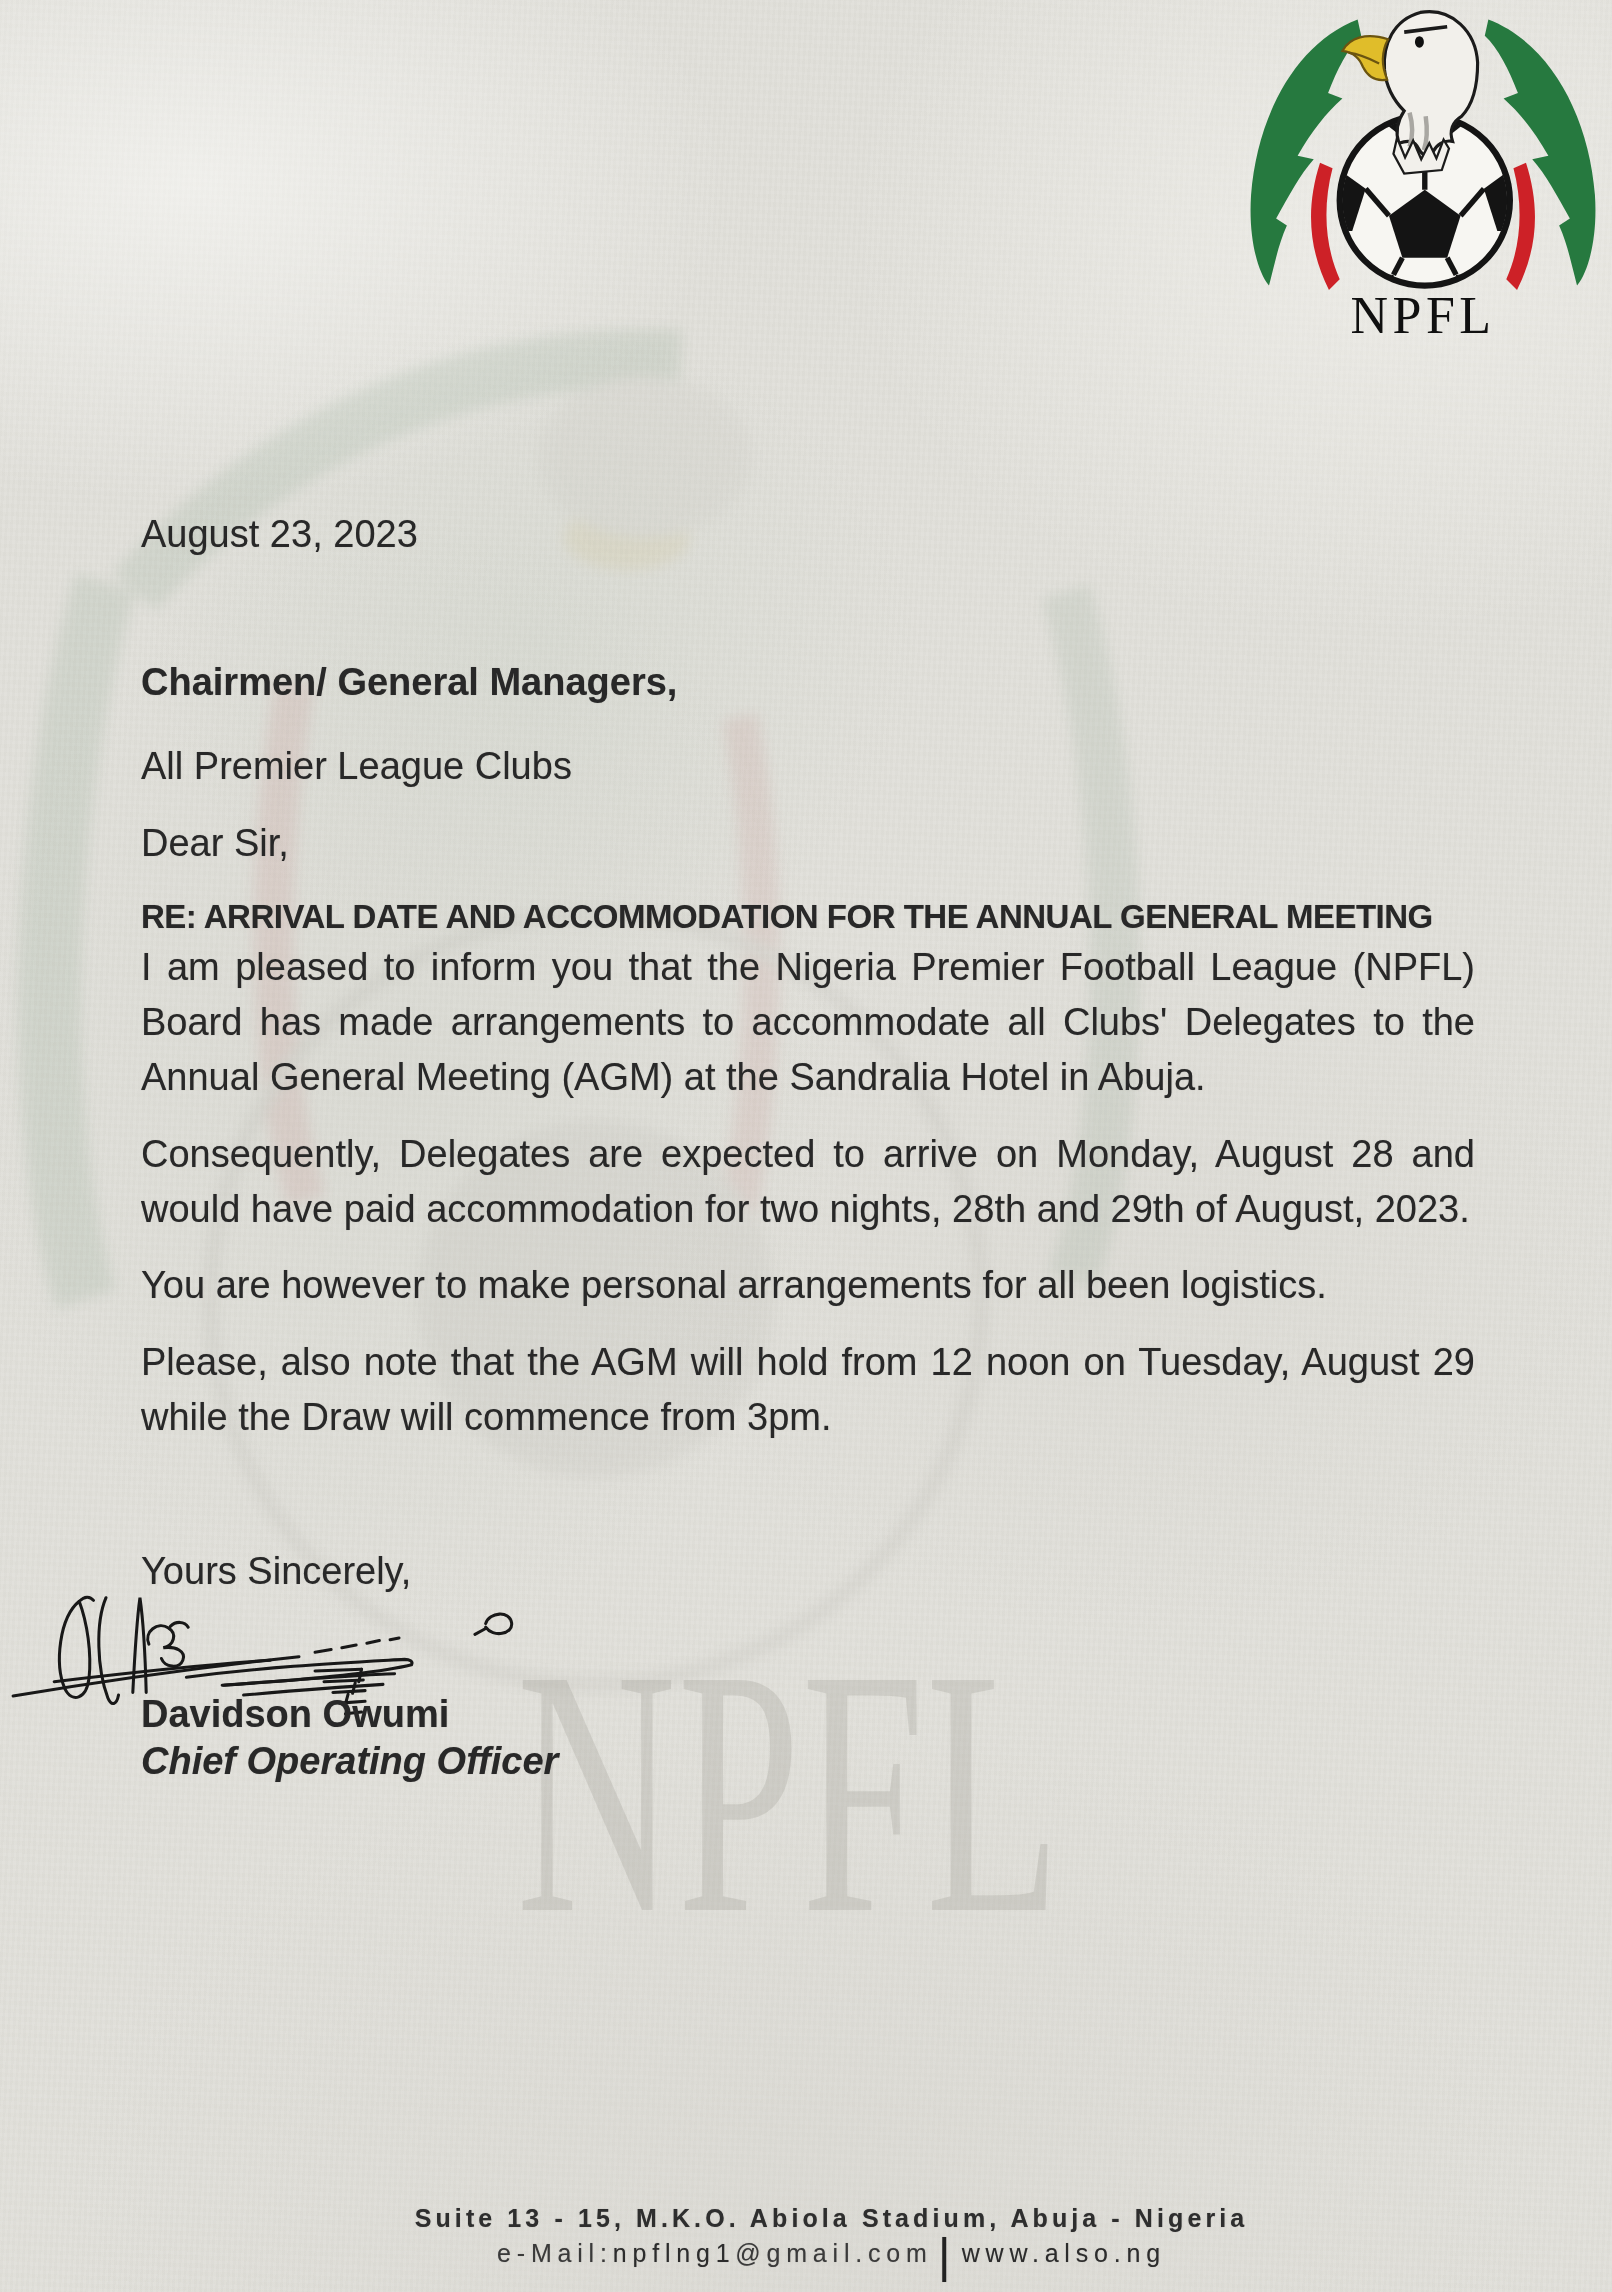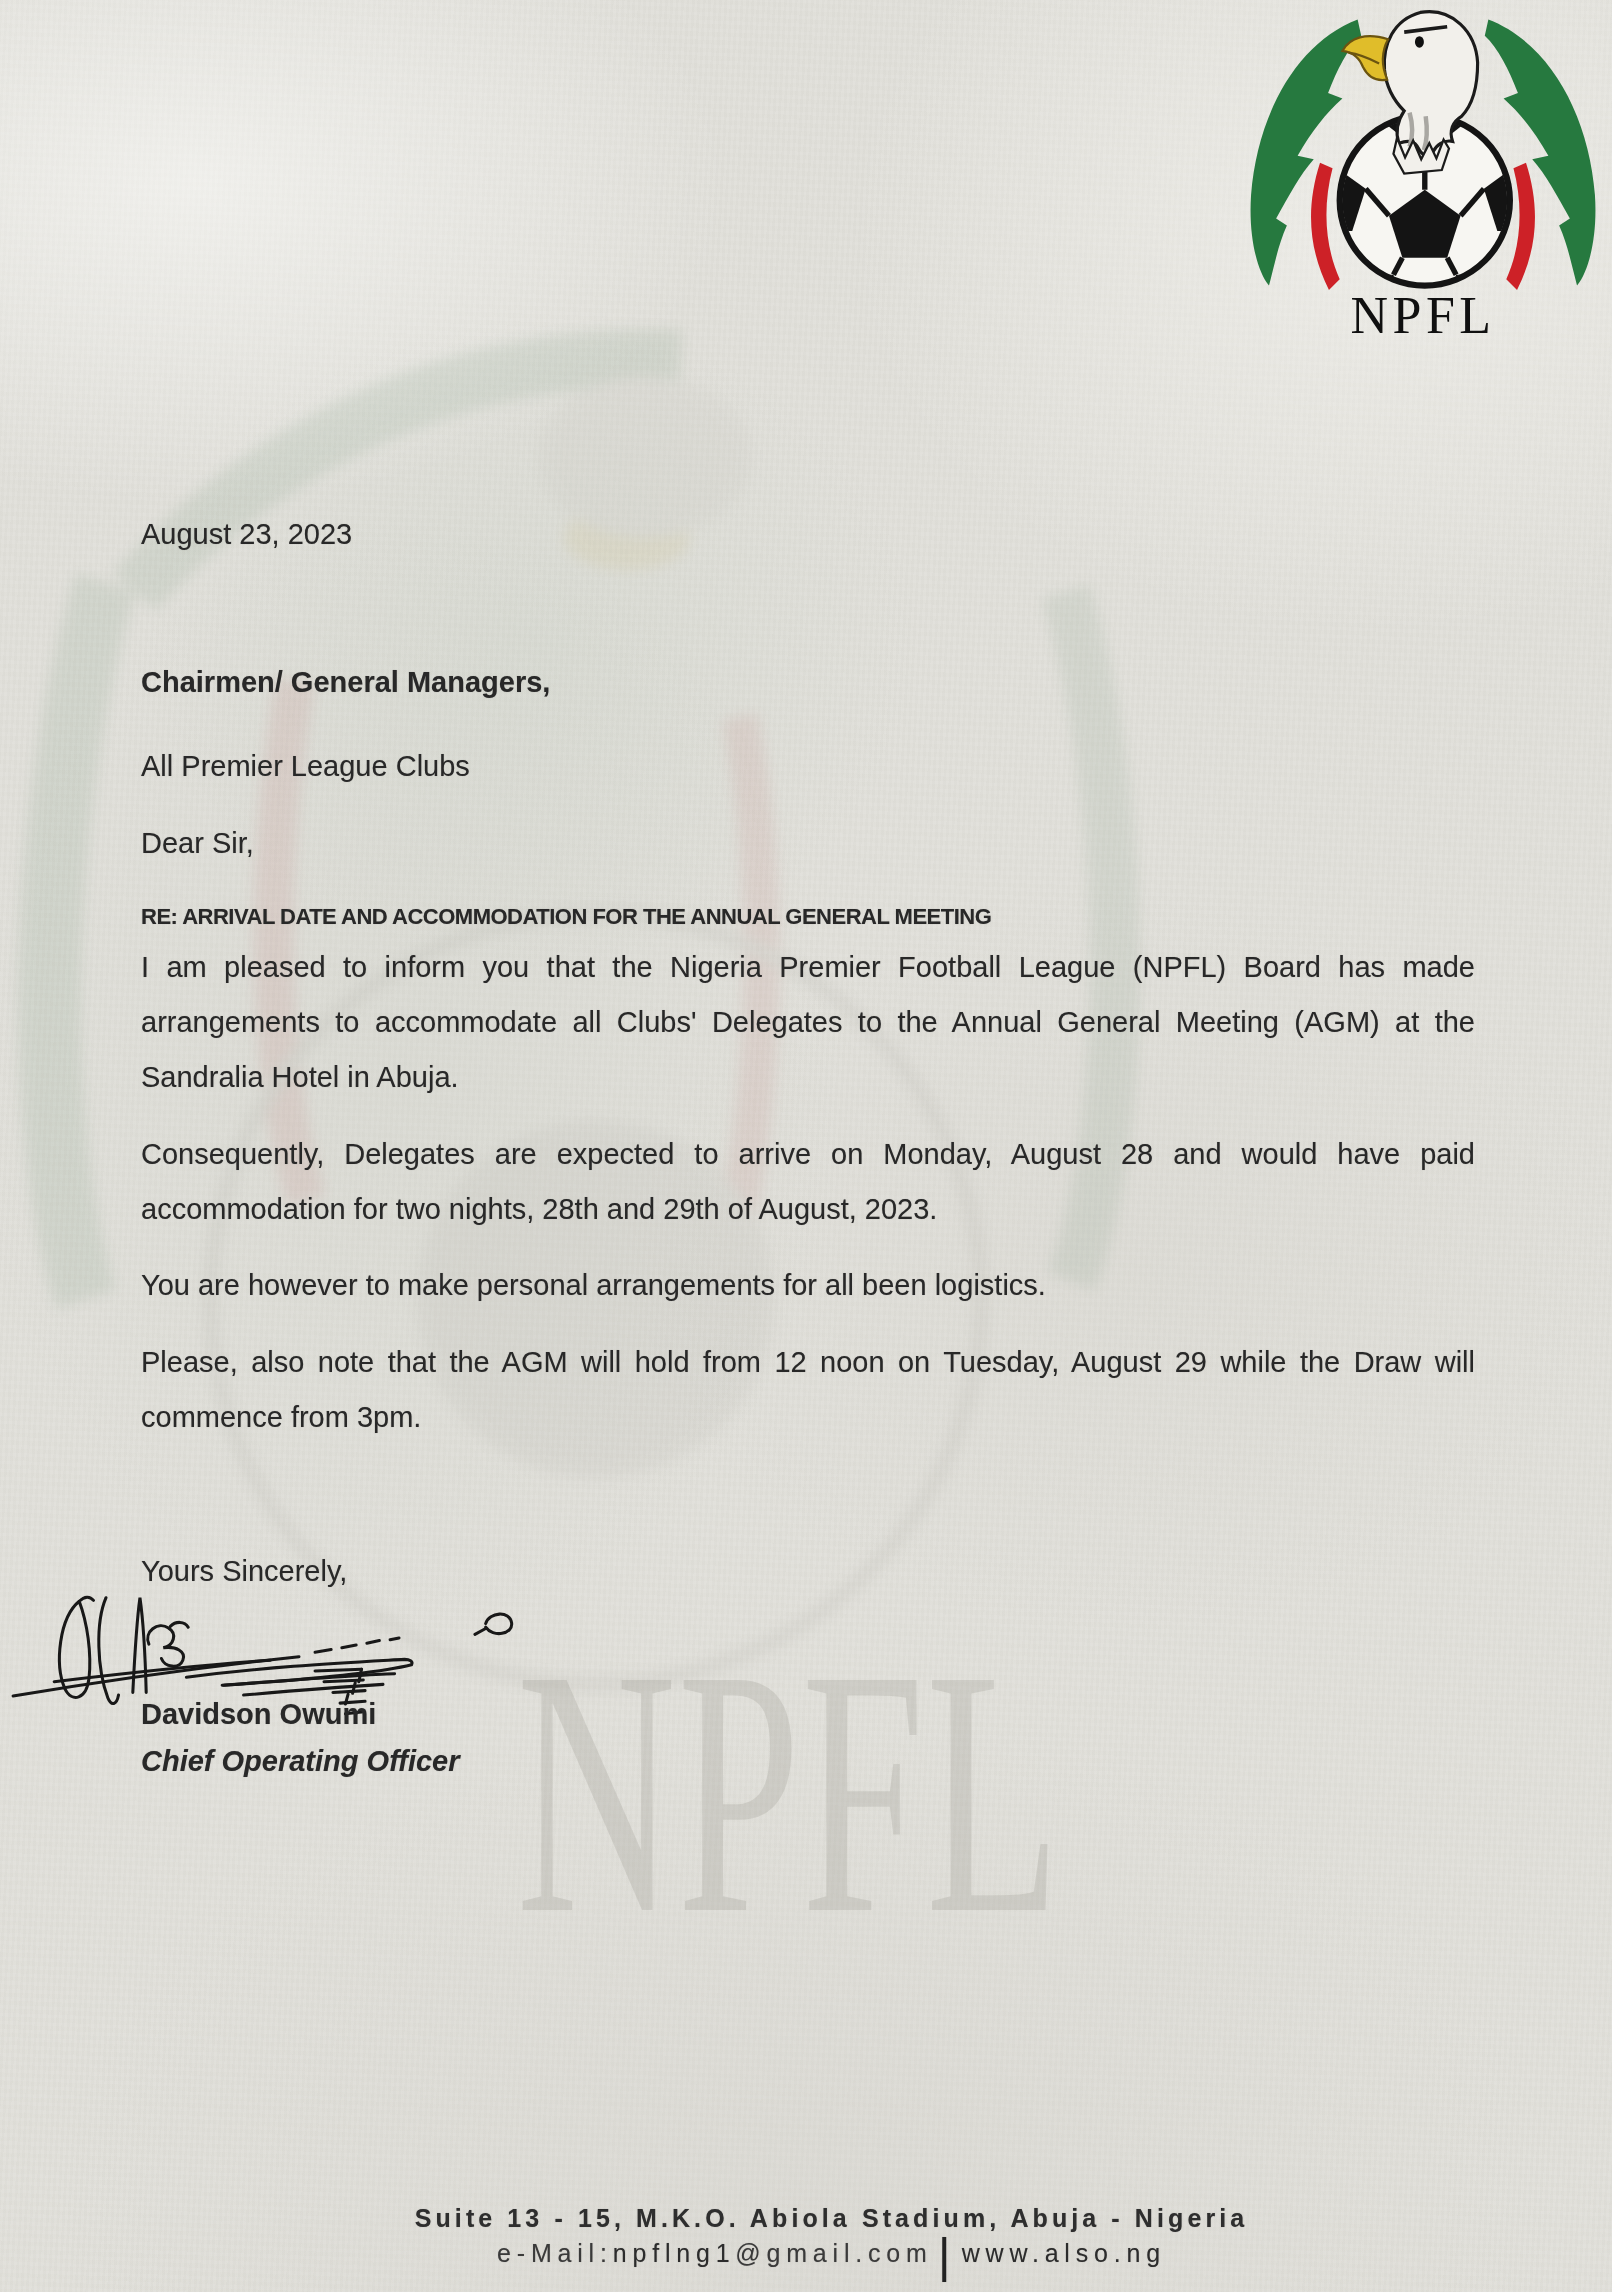--- a/index.html
+++ b/index.html
@@ -15,24 +15,24 @@
       radial-gradient(806px 627px at 85% 10%,  rgba(249,248,244,0.50), rgba(249,248,244,0) 65%),
       radial-gradient(555px 466px at 33% 28%,  rgba(168,186,168,0.14), rgba(168,186,168,0) 70%),
       radial-gradient(627px 806px at 25% 47%,  rgba(198,202,192,0.25), rgba(198,202,192,0) 70%),
       radial-gradient(716px 537px at 70% 55%,  rgba(206,204,197,0.22), rgba(206,204,197,0) 70%),
       radial-gradient(1075px 716px at 50% 96%, rgba(205,203,197,0.28), rgba(205,203,197,0) 70%),
       repeating-linear-gradient(93deg, rgba(118,118,112,0.022) 0 2.7px, rgba(255,255,255,0.022) 2.7px 5.4px),
       repeating-linear-gradient(2deg,  rgba(118,118,112,0.016) 0 4.5px, rgba(255,255,255,0.016) 4.5px 8px);
     font-family:"Liberation Sans","DejaVu Sans",sans-serif;
     color:#282828;
   }
-  .txt{position:absolute;left:141px;width:1334px;font-size:29px;line-height:55px;
+  .txt{position:absolute;left:141px;width:1334px;font-size:38px;line-height:55px;
        text-shadow:0 0 0.9px rgba(30,30,30,0.28);}
   .bold{font-weight:700;}
-  .subject{font-weight:700;font-size:22px;letter-spacing:-0.5px;white-space:nowrap;width:auto;}
+  .subject{font-weight:700;font-size:33px;letter-spacing:-0.5px;white-space:nowrap;width:auto;}
   .just{text-align:justify;}
   .sig-title{font-weight:700;font-style:italic;}
 
   
   .wm-crest{position:absolute;left:0;top:296px;width:1236px;height:1451px;
             opacity:0.10;filter:blur(6.3px);pointer-events:none;}
   .wm-text-svg{position:absolute;left:502px;top:1650px;pointer-events:none;}
 
   
   .logo{position:absolute;left:1243px;top:5.4px;width:360px;height:339px;}

